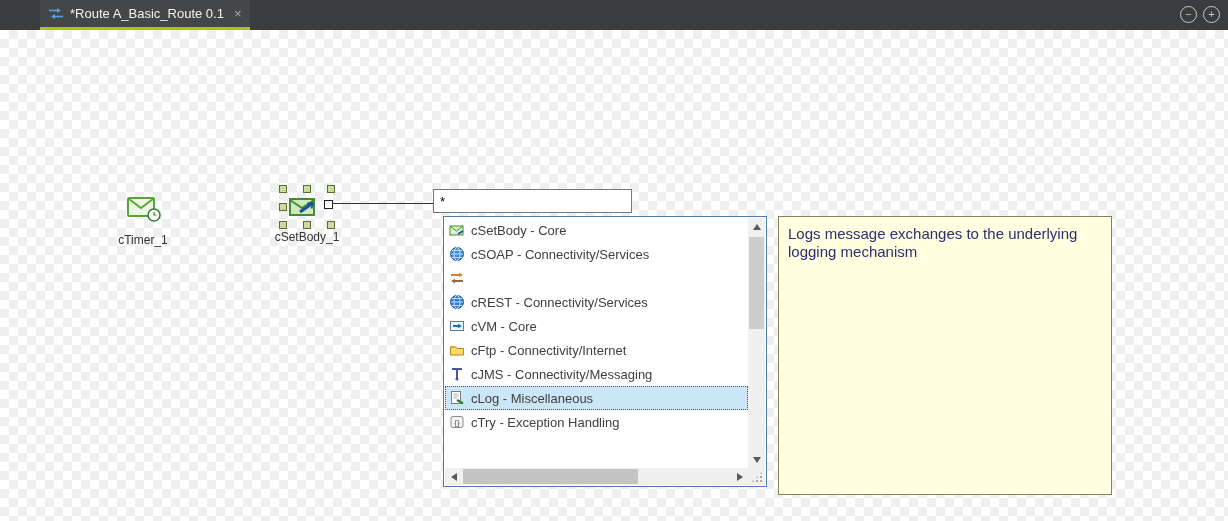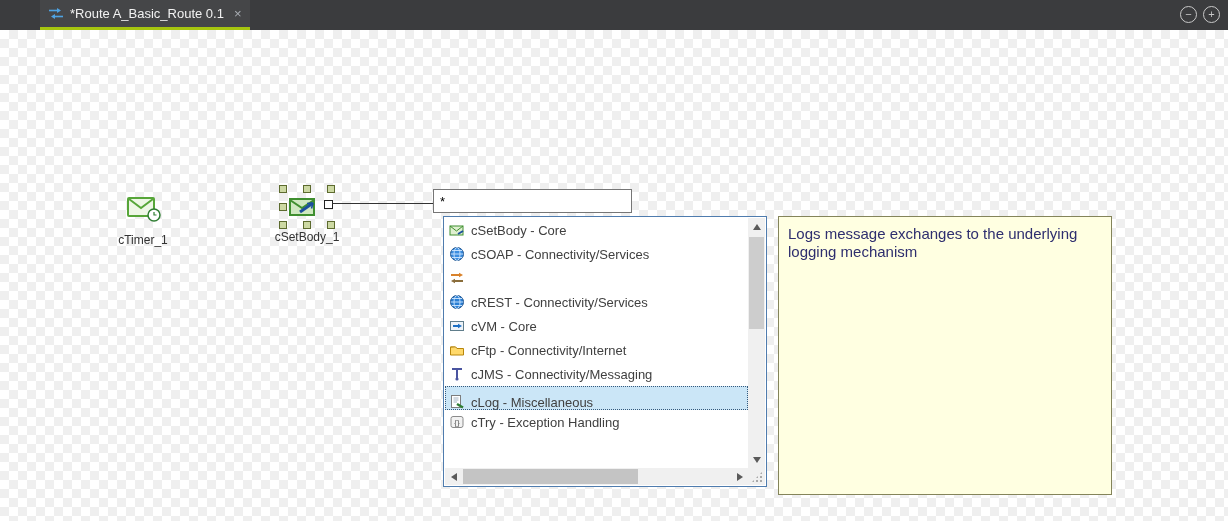--- a/index.html
+++ b/index.html
@@ -43,21 +43,21 @@
   .search{position:absolute;left:433px;top:159px;width:199px;height:24px;box-sizing:border-box;
       border:1px solid #767676;background:#fff;font-size:13px;padding:2px 6px;outline:none;
       font-family:"Liberation Sans","DejaVu Sans",sans-serif;}
 
   
   .dropdown{position:absolute;left:443px;top:186px;width:324px;height:271px;box-sizing:border-box;
       background:#fff;border:1px solid #4f7cae;}
   .rows{position:absolute;left:1px;top:1px;right:18px;bottom:18px;overflow:hidden;}
   .row{display:flex;align-items:center;gap:6px;height:24px;padding:0 4px;font-size:13px;color:#404040;
        white-space:nowrap;cursor:pointer;}
-  .row.selected{background:#cbe6f7;outline:1px dotted #35597c;outline-offset:-1px;align-items:flex-end;}
+  .row.selected{background:#cbe6f7;outline:1px dotted #35597c;outline-offset:-1px;}
   .li-ic{width:16px;height:16px;flex:0 0 16px;}
 
   
   .vscroll{position:absolute;top:1px;right:1px;width:17px;bottom:18px;background:#f0f0f0;}
   .hscroll{position:absolute;left:1px;right:18px;bottom:1px;height:17px;background:#f0f0f0;}
   .sbtn{position:absolute;width:17px;height:17px;display:flex;align-items:center;justify-content:center;cursor:pointer;}
   .vthumb{position:absolute;left:1px;right:1px;top:19px;height:92px;background:#cdcdcd;cursor:pointer;}
   .hthumb{position:absolute;top:1px;bottom:1px;left:18px;width:175px;background:#c4c4c4;cursor:pointer;}
   .tri-up{width:0;height:0;border-left:4px solid transparent;border-right:4px solid transparent;border-bottom:6px solid #5a5a5a;}
   .tri-down{width:0;height:0;border-left:4px solid transparent;border-right:4px solid transparent;border-top:6px solid #5a5a5a;}

